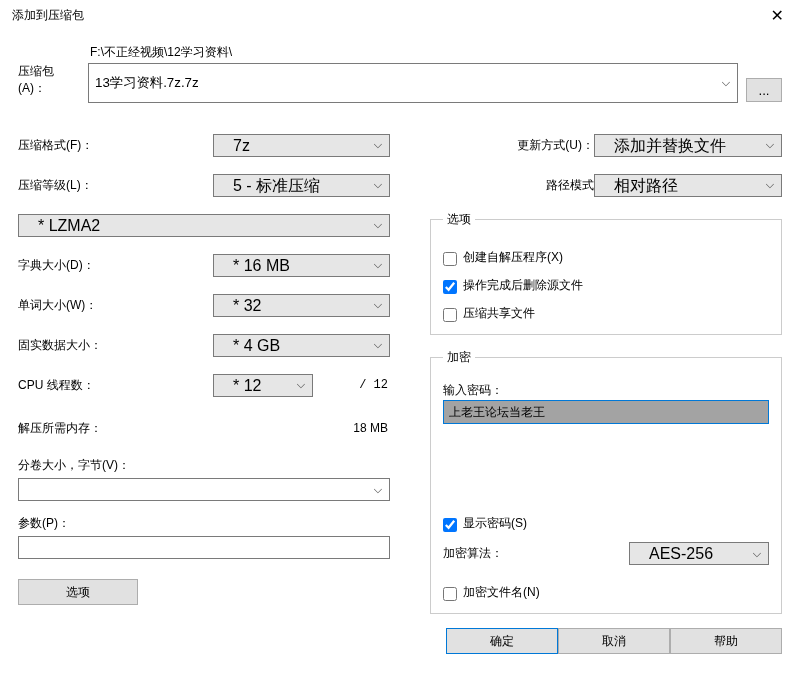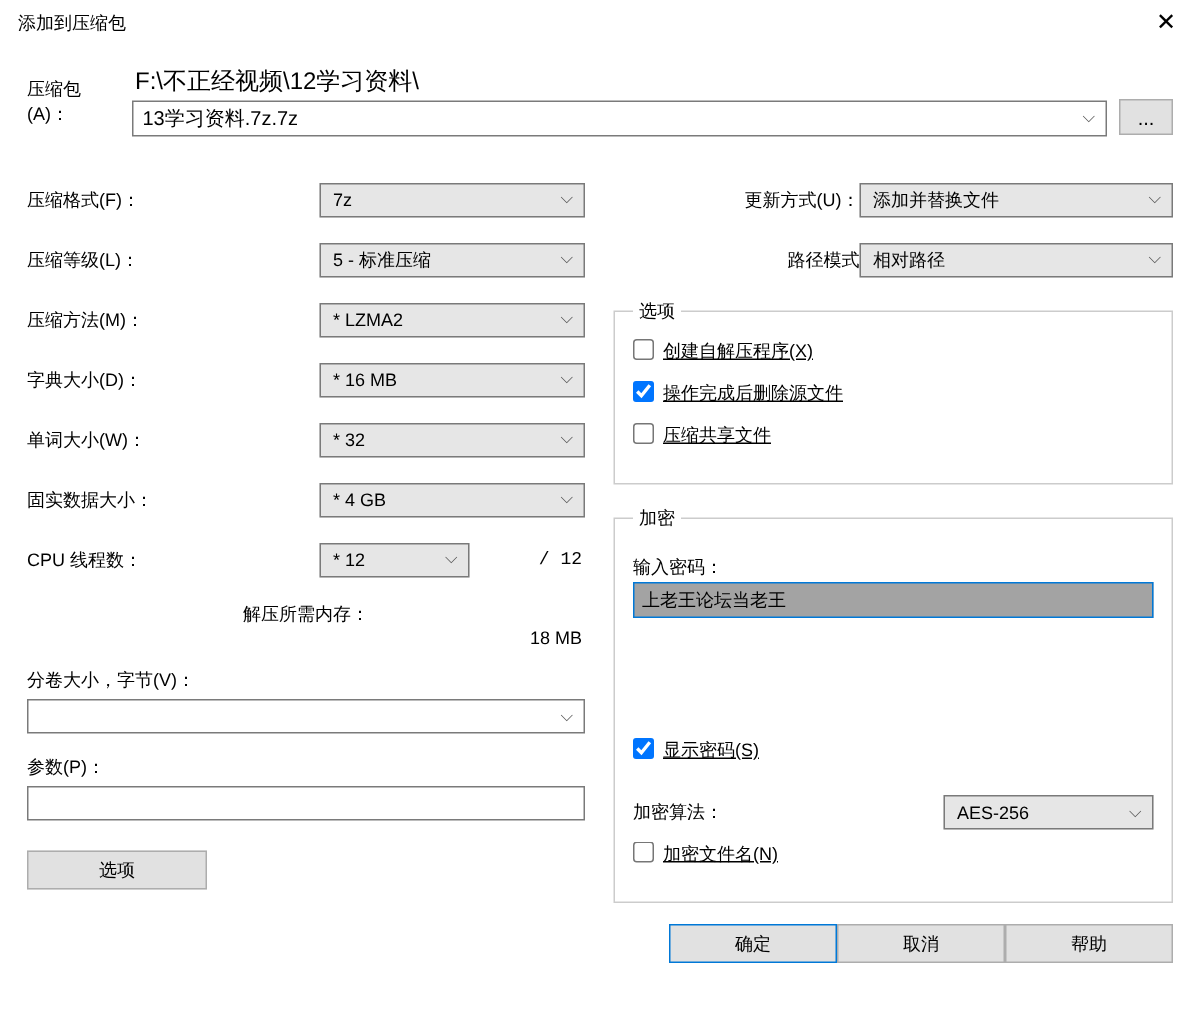--- a/index.html
+++ b/index.html
@@ -22,24 +22,24 @@
     .titlebar .close { font-size: 16px; cursor: pointer; padding: 0 6px; }
     .content { padding: 0 18px; }
     .archive-row {
       display: flex;
       align-items: flex-end;
       gap: 8px;
       margin-top: 14px;
     }
     .archive-label { width: 62px; padding-bottom: 6px; }
     .archive-main { flex: 1; }
-    .path-text { font-size: 16px; margin-bottom: 2px; padding-left: 2px; }
+    .path-text { font-size: 12px; margin-bottom: 2px; padding-left: 2px; }
     .archive-select {
       width: 100%;
-      height: 24px;
+      height: 40px;
       border: 1px solid #7a7a7a;
       padding: 2px 6px;
       background: #fff;
       appearance: none;
       position: relative;
     }
     .select-wrap { position: relative; }
     .select-wrap::after {
       content: "⌵";
       position: absolute;
@@ -53,53 +53,53 @@
     .browse-btn {
       width: 36px;
       height: 24px;
       background: #e1e1e1;
       border: 1px solid #adadad;
       cursor: pointer;
       margin-bottom: 1px;
     }
     .cols {
       display: flex;
-      gap: 19px;
+      gap: 40px;
       margin-top: 22px;
     }
     .col-left { width: 372px; }
     .col-right { flex: 1; }
     .frow {
       display: flex;
       align-items: center;
       height: 40px;
     }
     .flabel { width: 195px; }
     .fcontrol { flex: 1; }
     select.combo, input.textin {
       height: 23px;
       border: 1px solid #7a7a7a;
       background: #e6e6e6;
-      padding: 2px 8px;
+      padding: 2px 19px;
       width: 100%;
       appearance: none;
       font-family: inherit;
-      font-size: 12px;
+      font-size: 16px;
     }
     .cpu-row .combo { width: 100px; }
     .cpu-row .cpu-total { margin-left: auto; padding-right: 2px; font-family: Liberation Mono, monospace; }
     .mem-block { margin-top: 6px; }
     .mem-row {
       display: flex;
       align-items: center;
       height: 28px;
     }
     .mem-row .combo { width: 76px; }
     .mem-row .pct-wrap { margin-left: auto; width: 76px; }
-    .decomp-row { display: flex; align-items: center; height: 30px; margin-top: 8px; flex-direction: column; }
+    .decomp-row { display: flex; align-items: center; height: 30px; margin-top: 8px; }
     .decomp-row .val { margin-left: auto; padding-right: 2px; }
     .vol-label { margin-top: 14px; margin-bottom: 4px; }
     .wide-select { width: 100%; }
     .param-label { margin-top: 14px; margin-bottom: 4px; }
     .param-input {
       width: 100%;
       height: 23px;
       border: 1px solid #7a7a7a;
       background: #fff;
       padding: 2px 6px;
@@ -122,24 +122,23 @@
     .rlabel { width: 164px; text-align: right; }
     .rcontrol { flex: 1; }
     fieldset {
       border: 1px solid #ccc;
       padding: 10px 12px 12px 12px;
       margin-top: 6px;
     }
     legend { padding: 0 4px; }
     .chk-row {
       display: flex;
-      align-items: flex-start;
+      align-items: flex-end;
       gap: 6px;
       height: 28px;
-      text-decoration: underline;
     }
     .chk-row input[type=checkbox] {
       width: 14px; height: 14px;
     }
     .enc-label { margin-top: 6px; margin-bottom: 1px; }
     .pw-input {
       width: 100%;
       height: 24px;
       border: 1px solid #0078d7;
       background: #a3a3a3;
@@ -195,21 +194,20 @@
     <div class="col-left">
       <div class="frow">
         <div class="flabel">压缩格式(F)：</div>
         <div class="fcontrol select-wrap"><select class="combo"><option>7z</option></select></div>
       </div>
       <div class="frow">
         <div class="flabel">压缩等级(L)：</div>
         <div class="fcontrol select-wrap"><select class="combo"><option>5 - 标准压缩</option></select></div>
       </div>
       <div class="frow">
-        <div class="flabel">压缩方法(M)：</div>
         <div class="fcontrol select-wrap"><select class="combo"><option>* LZMA2</option></select></div>
       </div>
       <div class="frow">
         <div class="flabel">字典大小(D)：</div>
         <div class="fcontrol select-wrap"><select class="combo"><option>* 16 MB</option></select></div>
       </div>
       <div class="frow">
         <div class="flabel">单词大小(W)：</div>
         <div class="fcontrol select-wrap"><select class="combo"><option>* 32</option></select></div>
       </div>

